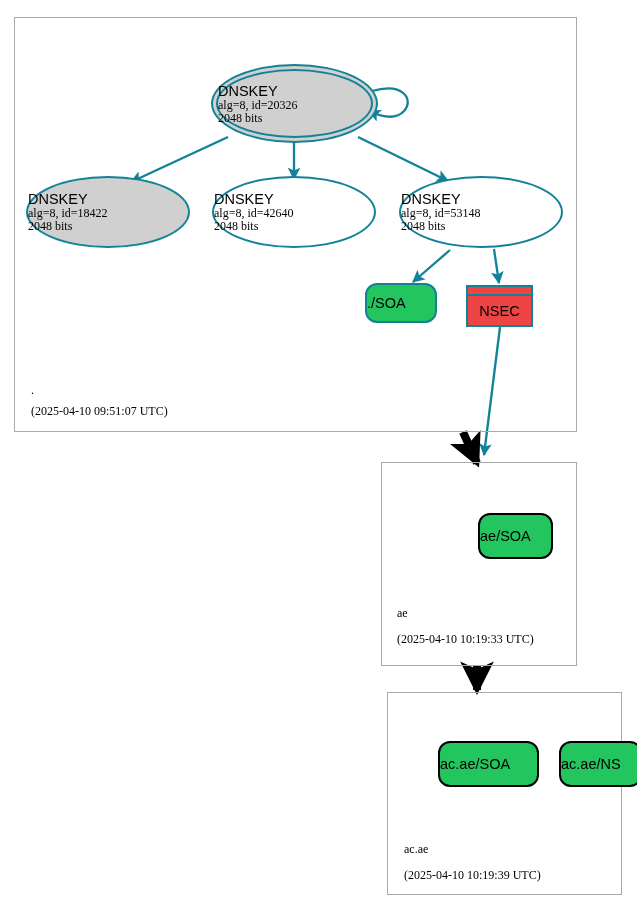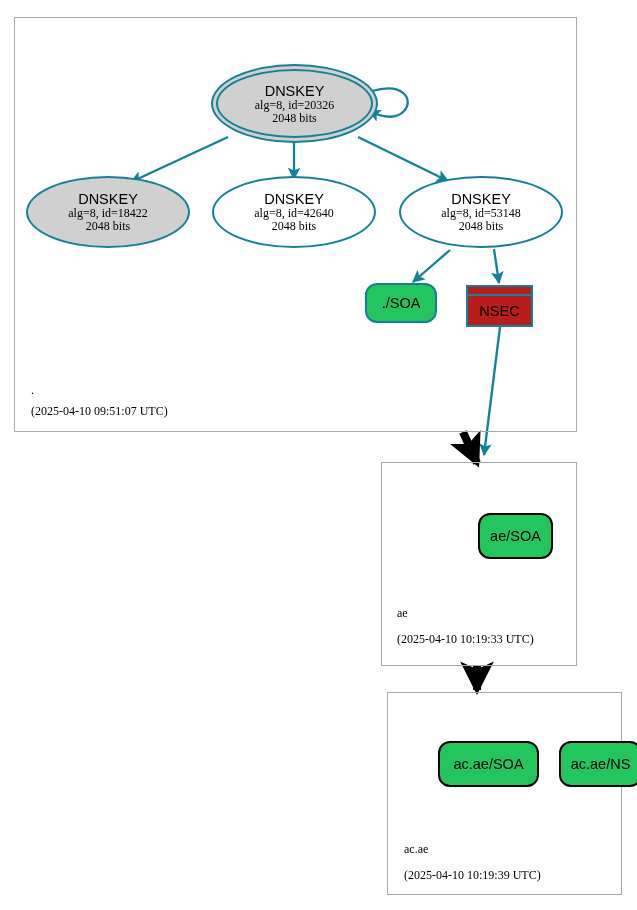--- a/index.html
+++ b/index.html
@@ -44,21 +44,21 @@
     font-size: 12px;
     color: #000000;
     white-space: nowrap;
   }
 
   .node {
     position: absolute;
     box-sizing: border-box;
     display: flex;
     flex-direction: column;
-    align-items: center;
+    align-items: flex-start;
     justify-content: center;
     text-align: center;
     color: #000000;
     white-space: nowrap;
   }
 
   
   .dnskey {
     border-radius: 50%;
     border: 2px solid #128296;
@@ -84,21 +84,21 @@
     border-radius: 12px;
     background: #22c55e;
     font-size: 14.5px;
   }
   .rrset.black-edge { border-color: #000000; border-width: 2.5px; margin-left: 40px; }
 
   
   .nsec-box {
     position: absolute;
     border: 2px solid #128296;
-    background: #b91c1c;
+    background: #ef4444;
     box-sizing: border-box;
     display: flex;
     flex-direction: column;
   }
   .nsec-strip {
     height: 9px;
     border-bottom: 2px solid #128296;
     box-sizing: border-box;
   }
   .nsec-body {

